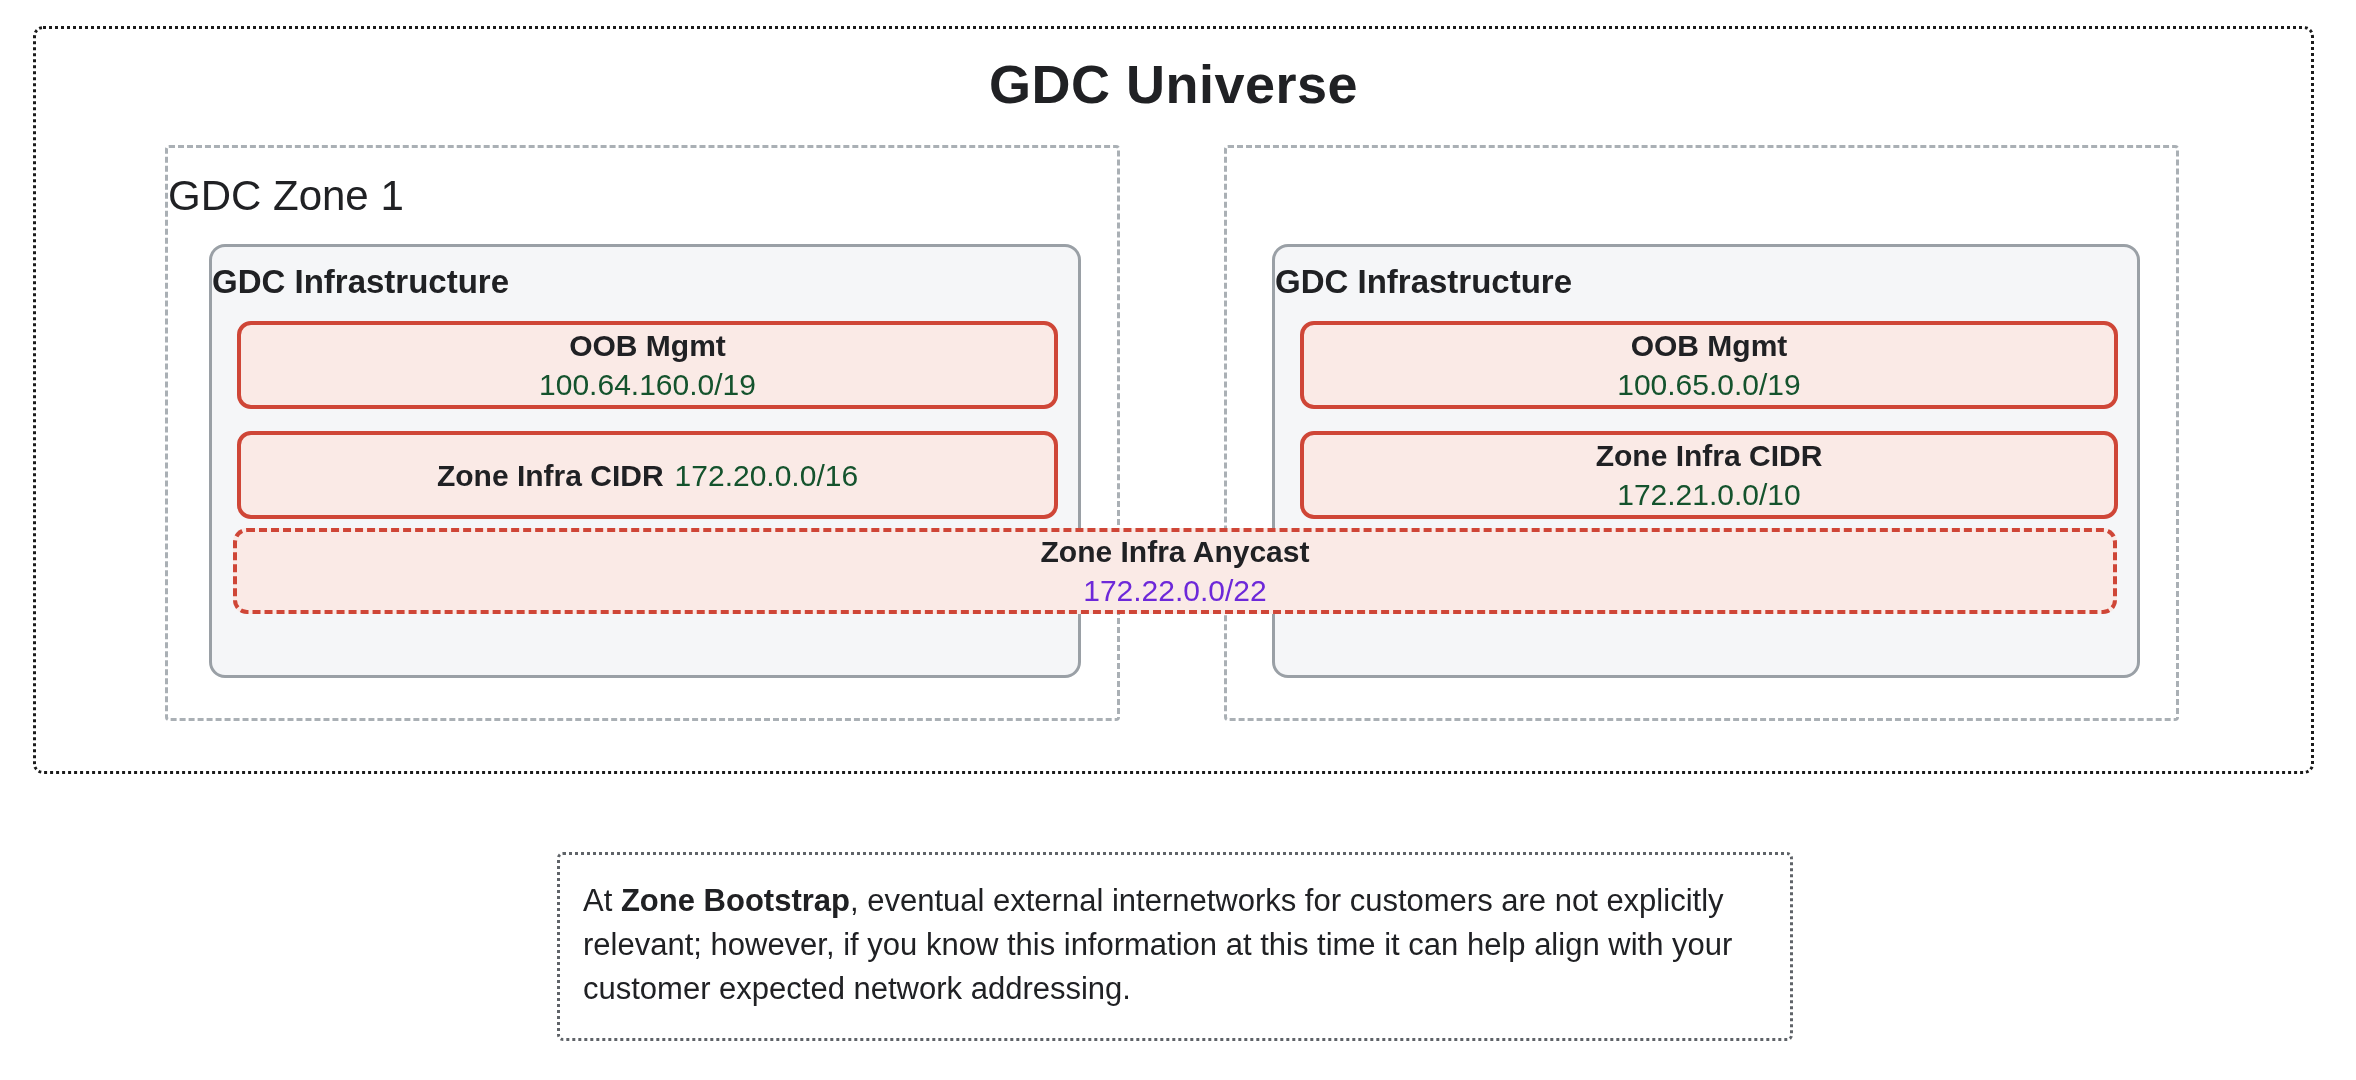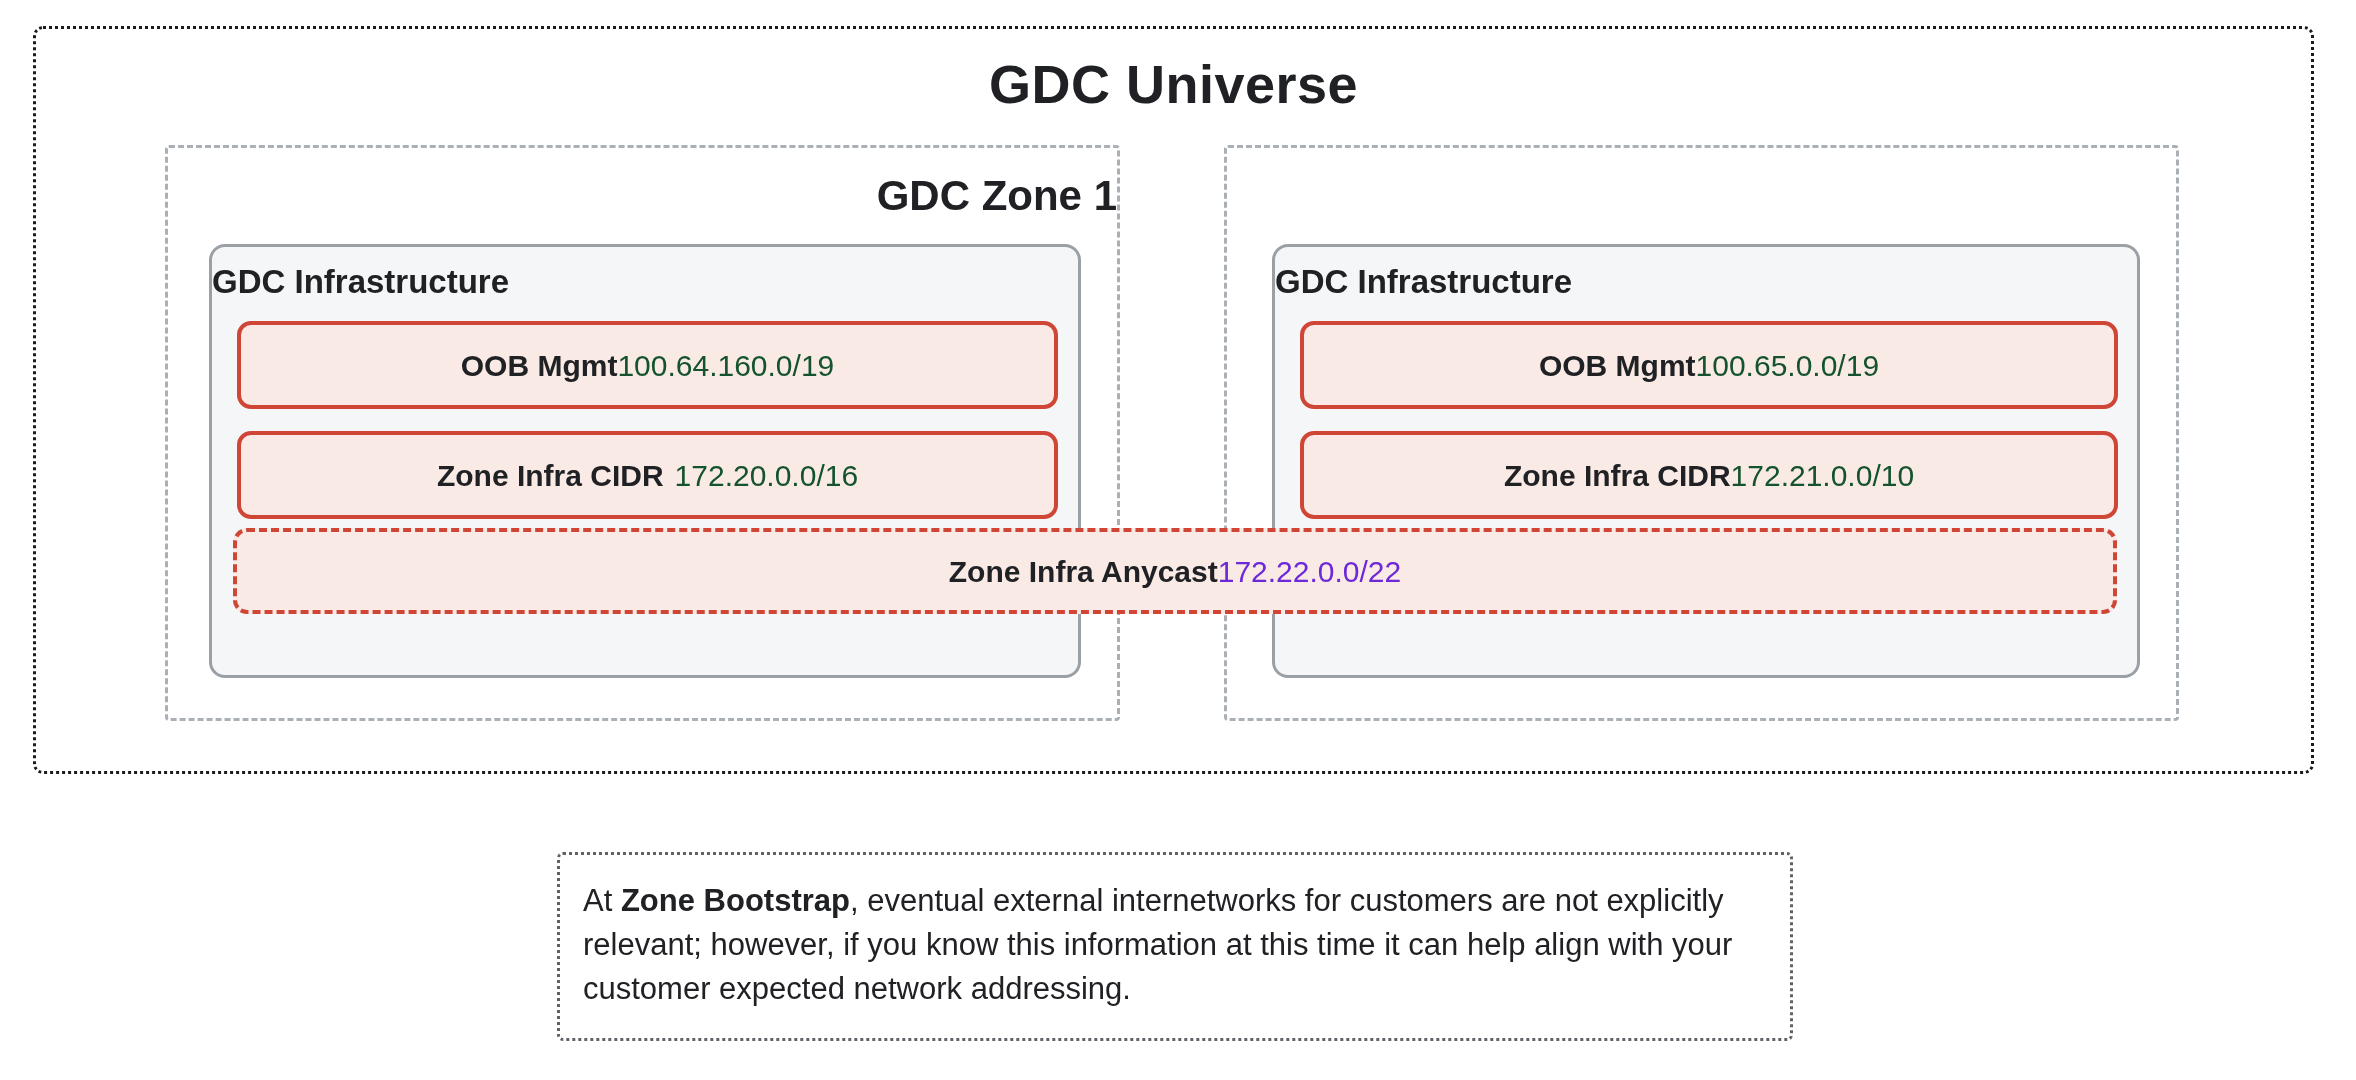--- a/index.html
+++ b/index.html
@@ -10,46 +10,46 @@
   .universe{position:absolute;left:33px;top:26px;width:2281px;height:748px;
     border:3px dotted #1b1b1b;border-radius:10px;box-sizing:border-box;}
   .universe-title{margin-top:24px;text-align:center;font-size:54px;font-weight:bold;
     letter-spacing:.5px;color:#202124;}
 
   
   .zone{position:absolute;top:145px;width:955px;height:576px;box-sizing:border-box;
     border:3px dashed #aab0b5;border-radius:4px;background:transparent;}
   .zone1{left:165px;}
   .zone2{left:1224px;}
-  .zone-title{margin-top:24px;text-align:right;font-size:42px;font-weight:bold;color:#202124;}
+  .zone-title{margin-top:24px;text-align:left;font-size:42px;font-weight:normal;color:#202124;}
 
   
   .infra{position:absolute;top:96px;box-sizing:border-box;height:434px;
     background:#f5f6f8;border:3px solid #9aa0a6;border-radius:16px;}
   .zone1 .infra{left:41px;width:872px;}
   .zone2 .infra{left:45px;width:868px;}
   .infra-title{margin-top:16px;text-align:left;font-size:33px;font-weight:bold;color:#202124;}
 
   
   .redbox{position:absolute;left:25px;box-sizing:border-box;
     border:4px solid #cf4637;border-radius:14px;background:#faeae6;
-    display:flex;flex-direction:row;align-items:center;justify-content:center;}
+    display:flex;flex-direction:column;align-items:center;justify-content:center;}
   .zone1 .redbox{width:821px;}
   .zone2 .redbox{width:818px;}
   .oob{top:74px;height:88px;}
   .cidr{top:184px;height:88px;}
   .box-label{font-size:30px;font-weight:bold;color:#202124;line-height:39px;white-space:nowrap;}
   .box-value{font-size:30px;font-weight:normal;color:#14532d;line-height:39px;white-space:nowrap;}
   .inline-line{display:flex;flex-direction:row;align-items:baseline;}
   .inline-line .box-label{margin-right:11px;}
 
   
   .anycast{position:absolute;left:233px;top:528px;width:1884px;height:86px;box-sizing:border-box;
     border:4px dashed #cf4637;border-radius:14px;background:#faeae6;z-index:5;
-    display:flex;flex-direction:row;align-items:center;justify-content:center;}
+    display:flex;flex-direction:column;align-items:center;justify-content:center;}
   .anycast .box-value{color:#6d28d9;}
 
   
   .note{position:absolute;left:557px;top:852px;width:1236px;height:189px;box-sizing:border-box;
     border:3px dotted #5f6368;border-radius:6px;padding:24px 22px 0 23px;}
   .note p{margin:0;font-size:31px;line-height:44px;color:#202124;font-weight:normal;}
   .note b{font-weight:bold;color:#202124;}
 </style>
 </head>
 <body>

